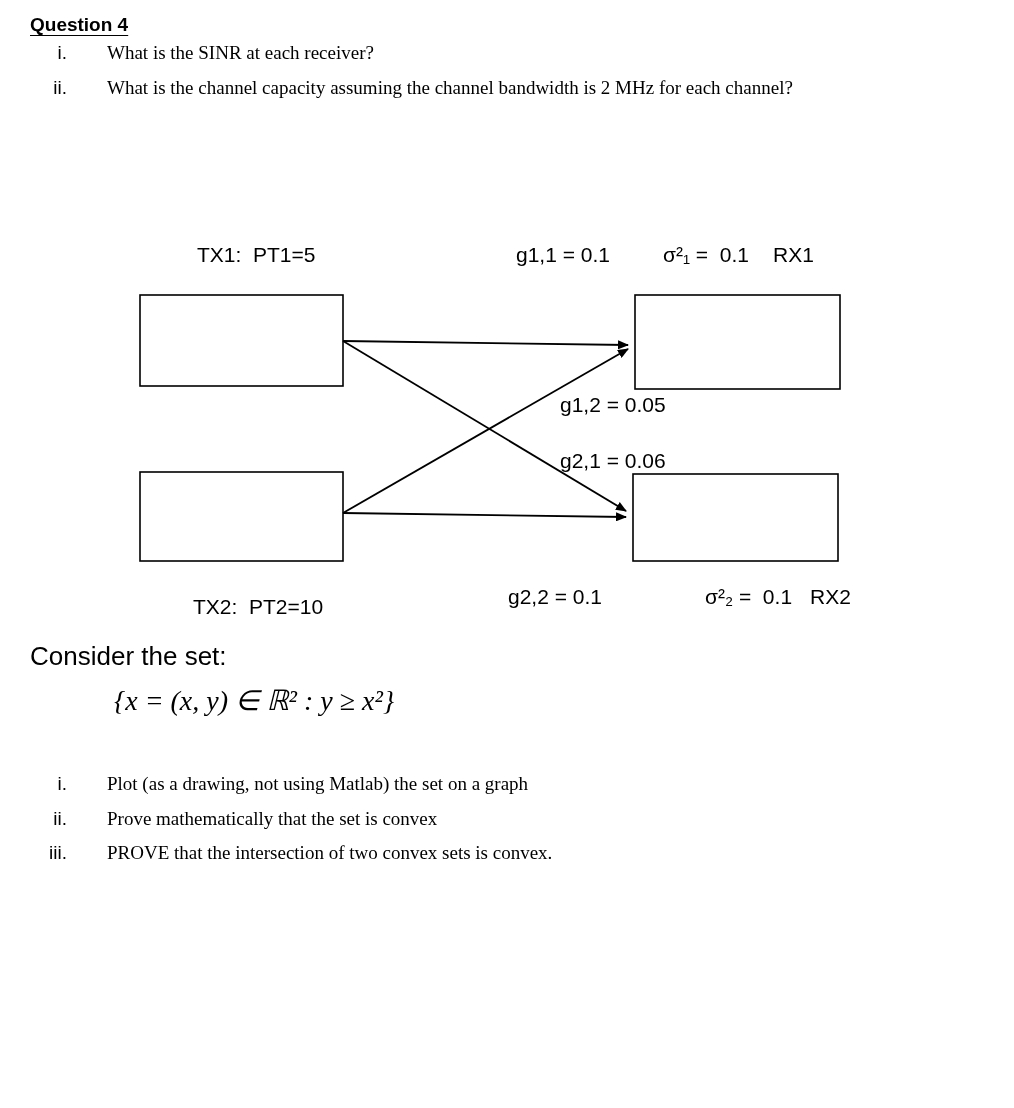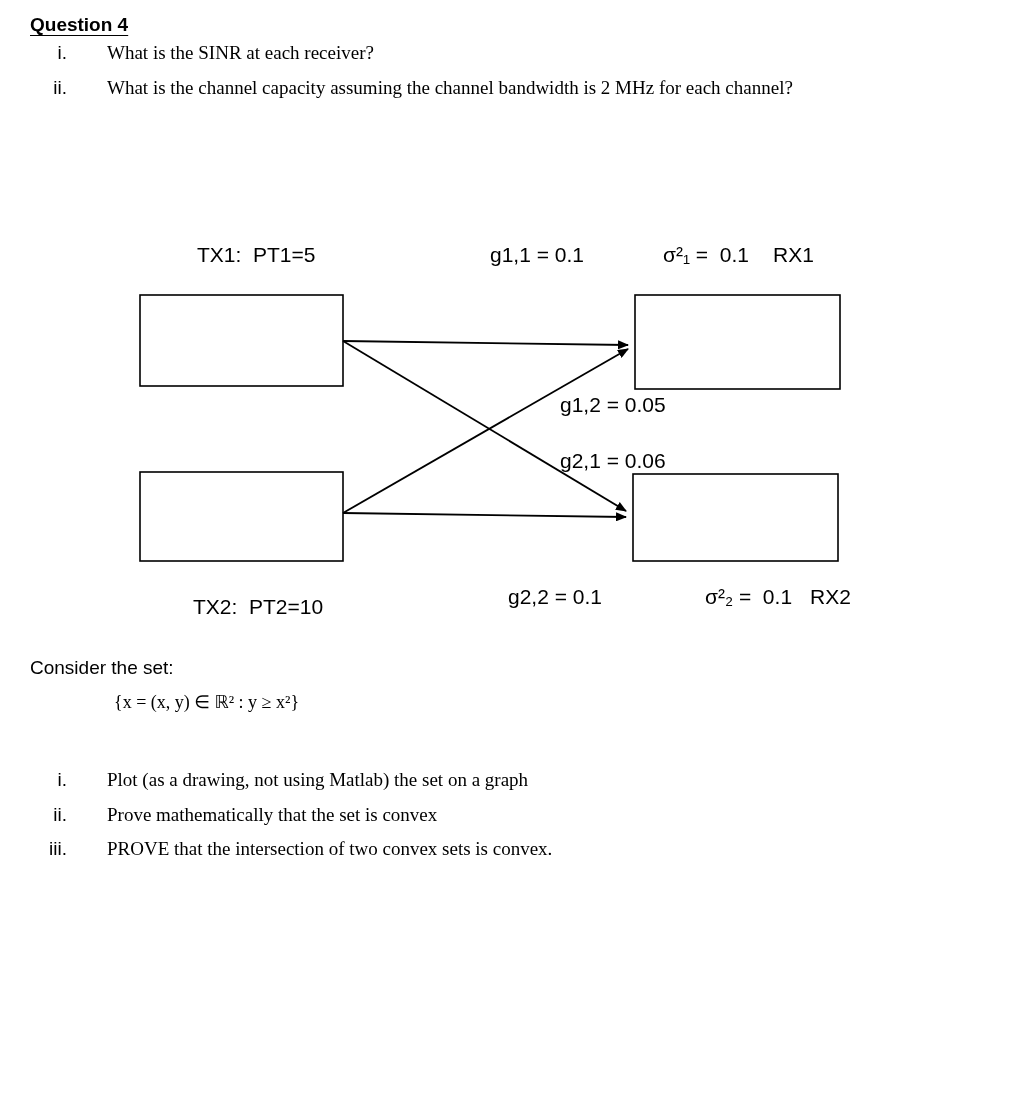--- a/index.html
+++ b/index.html
@@ -32,25 +32,26 @@
 
   .figure { position: relative; margin-top: 130px; height: 378px; }
   .figure svg { position: absolute; left: 0; top: 0; }
   .fig-label {
     position: absolute;
     font-size: 21px;
     white-space: pre;
   }
 
   .q5heading { margin-top: 88px; }
-  .set-intro { margin-top: 44px; font-size: 19px; }
+  .set-intro { margin-top: 28px; font-size: 26px; }
   .formula {
     margin: 12px 0 0 84px;
     font-family: "Liberation Serif", serif;
-    font-size: 18px;
+    font-style: italic;
+    font-size: 28px;
   }
   .list2 { margin-top: 50px; }
 </style>
 </head>
 <body>
 
 <div class="doc">
 
   <div class="qheading">Question 4</div>
 
@@ -79,21 +80,21 @@
       <rect x="110" y="237" width="203" height="89" fill="none" stroke="#000" stroke-width="1.6"></rect>
       <rect x="603" y="239" width="205" height="87" fill="none" stroke="#000" stroke-width="1.6"></rect>
 
       <line x1="313" y1="106" x2="598" y2="110" stroke="#000" stroke-width="1.8" marker-end="url(#arrow)"></line>
       <line x1="313" y1="106" x2="596" y2="276" stroke="#000" stroke-width="1.8" marker-end="url(#arrow)"></line>
       <line x1="313" y1="278" x2="598" y2="114" stroke="#000" stroke-width="1.8" marker-end="url(#arrow)"></line>
       <line x1="313" y1="278" x2="596" y2="282" stroke="#000" stroke-width="1.8" marker-end="url(#arrow)"></line>
     </svg>
 
     <span class="fig-label" style="left:167px; top:8px;">TX1:  PT1=5</span>
-    <span class="fig-label" style="left:460px; top:8px;">g1,1 = 0.1</span>
+    <span class="fig-label" style="left:486px; top:8px;">g1,1 = 0.1</span>
     <span class="fig-label" style="left:633px; top:8px;">σ²₁ =  0.1</span>
     <span class="fig-label" style="left:743px; top:8px;">RX1</span>
 
     <span class="fig-label" style="left:530px; top:158px;">g1,2 = 0.05</span>
     <span class="fig-label" style="left:530px; top:214px;">g2,1 = 0.06</span>
 
     <span class="fig-label" style="left:163px; top:360px;">TX2:  PT2=10</span>
     <span class="fig-label" style="left:478px; top:350px;">g2,2 = 0.1</span>
     <span class="fig-label" style="left:675px; top:350px;">σ²₂ =  0.1</span>
     <span class="fig-label" style="left:780px; top:350px;">RX2</span>

